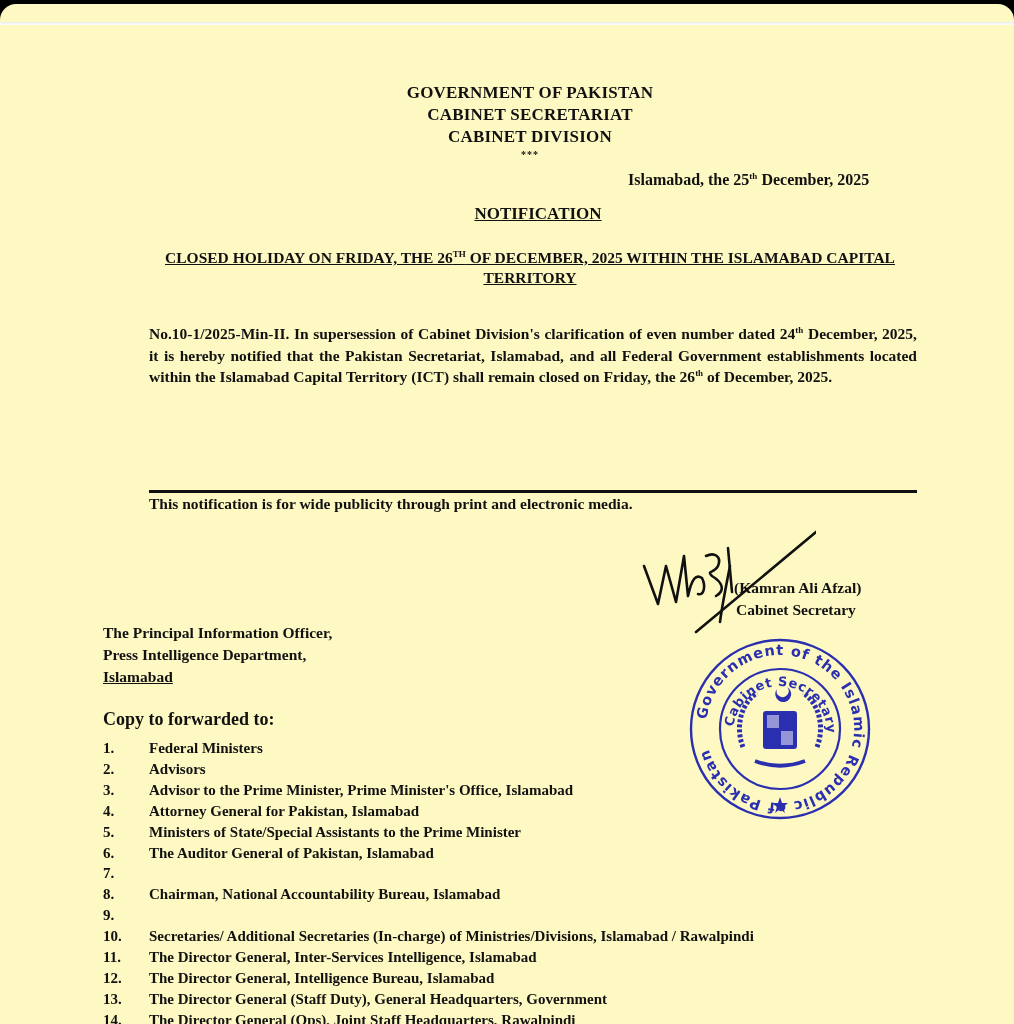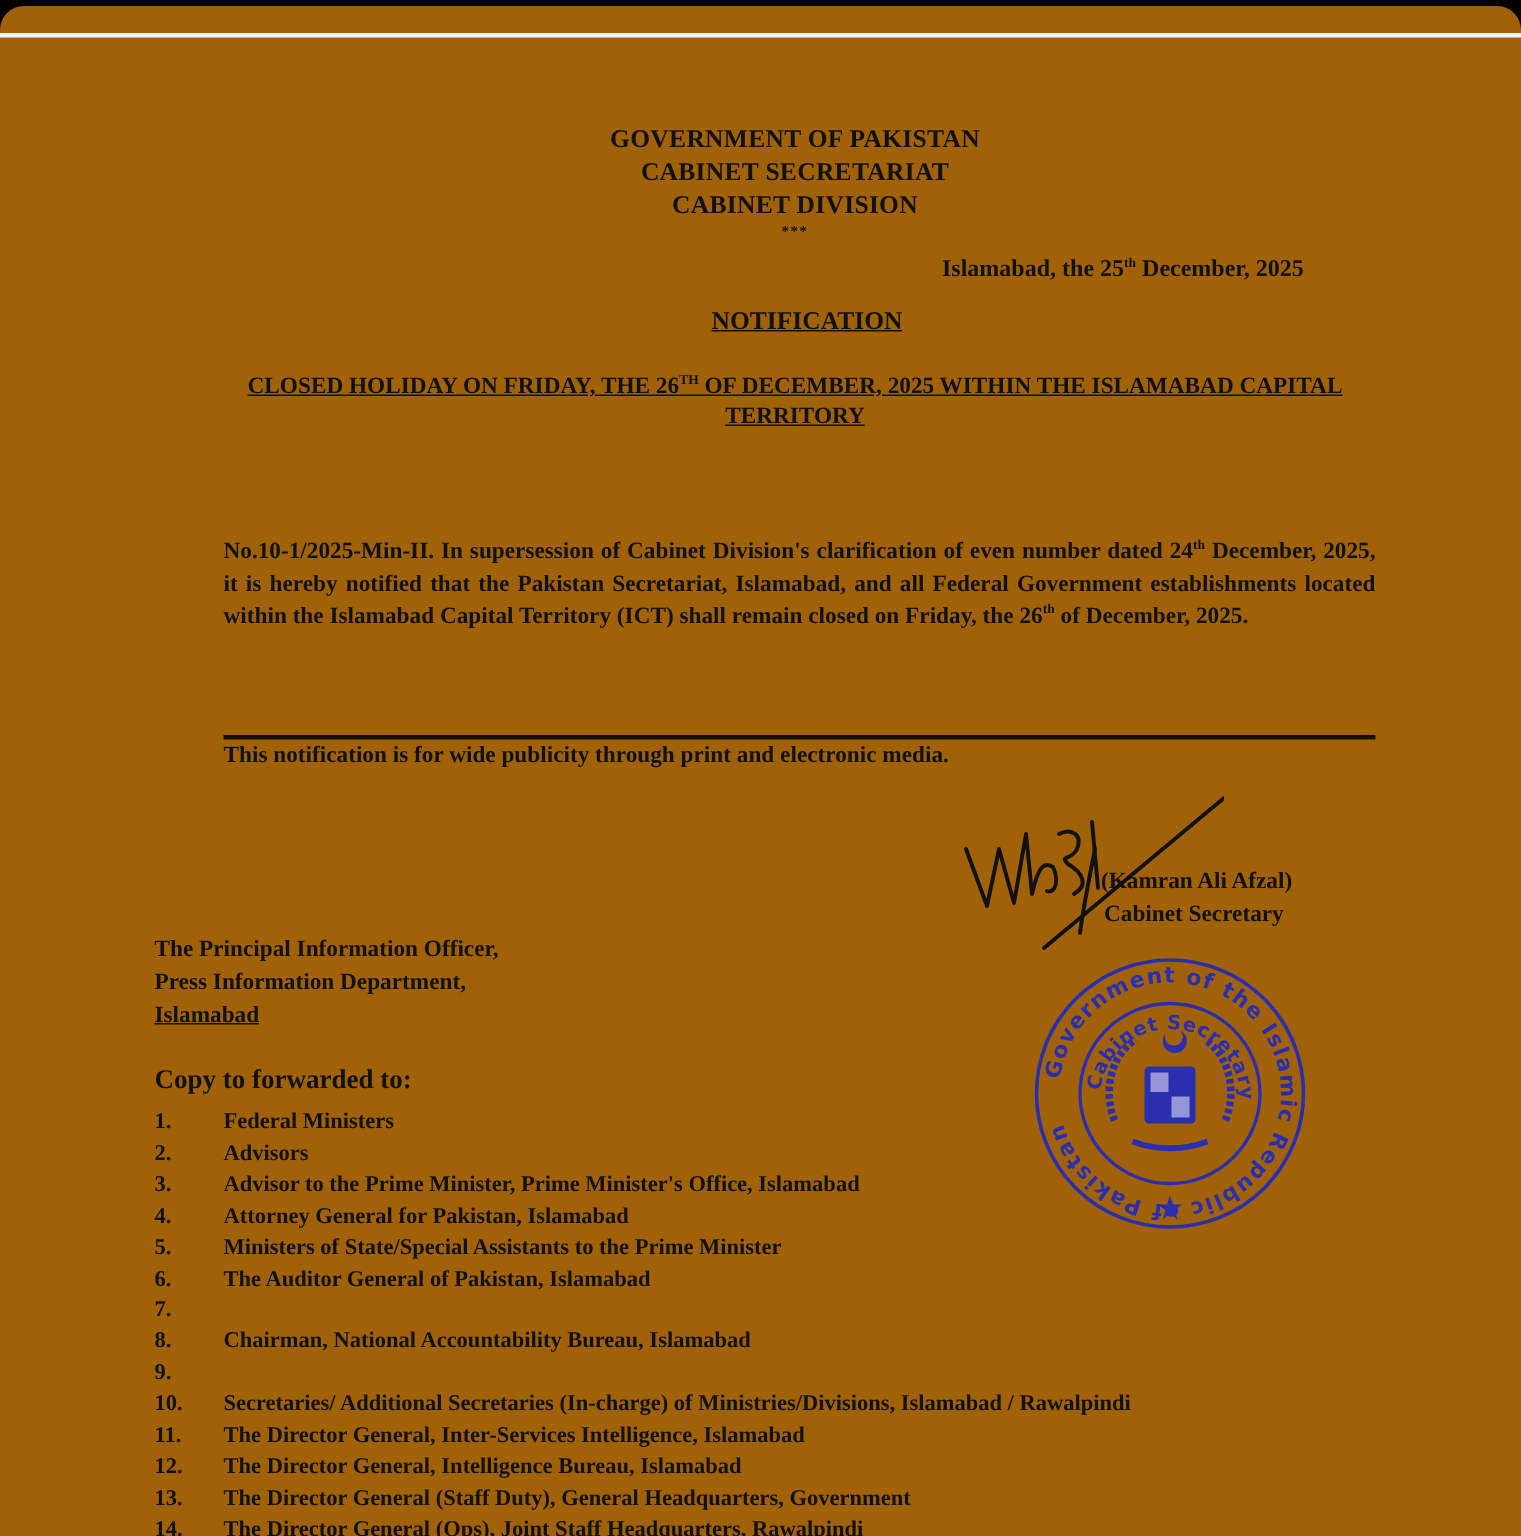--- a/index.html
+++ b/index.html
@@ -4,21 +4,21 @@
 <style>
   html, body { margin: 0; padding: 0; }
   body {
     width: 1014px; height: 1024px; overflow: hidden;
     background: #000;
     font-family: "Liberation Serif", "DejaVu Serif", serif;
     color: #111;
   }
   .page {
     position: absolute; left: 0; top: 4px; width: 1014px; height: 1020px;
-    background: #a16207;
+    background: #fef9c3;
     border-top-left-radius: 16px; border-top-right-radius: 16px;
     overflow: hidden;
   }
   .page-shade {
     position: absolute; left: 0; top: 18px; width: 100%; height: 3px;
     background: linear-gradient(#ececec, #fdfdfd);
   }
   .abs { position: absolute; white-space: nowrap; }
   .hdr {
     position: absolute; left: 0; width: 1060px; text-align: center;
@@ -33,21 +33,20 @@
   }
   .subject {
     position: absolute; left: 150px; width: 760px; top: 244px;
     text-align: center; font-weight: bold; font-size: 15.5px; line-height: 20px;
     text-decoration: underline;
   }
   .para {
     position: absolute; left: 149px; width: 768px;
     font-size: 15.5px; line-height: 21.5px; text-align: justify;
     font-weight: bold;
-    margin-top: 34px;
   }
   .para .lead { font-weight: bold; }
   .para2 { top: 420px; }
   .para2 .num { display: inline-block; width: 62px; }
   .rule {
     position: absolute; left: 149px; top: 486px; width: 768px; height: 3px;
     background: #111;
   }
   .publicity { left: 149px; top: 491px; font-size: 15.5px; font-weight: bold; }
   .signature {
@@ -127,21 +126,21 @@
       </text>
       <rect x="78" y="74" width="34" height="38" rx="3" fill="#2a2fb0"></rect>
       <rect x="82" y="78" width="12" height="13" fill="#fdfdfd" opacity="0.5"></rect>
       <rect x="96" y="94" width="12" height="14" fill="#fdfdfd" opacity="0.5"></rect>
       <path d="M92 52 a8 8 0 1 0 10 -2 a6 6 0 1 1 -10 2z"></path>
       <polygon points="95,160 97,166 103,166 98,170 100,176 95,172 90,176 92,170 87,166 93,166"></polygon>
     </g>
   </svg>
 
   <div class="abs addressee addr-1">The Principal Information Officer,</div>
-  <div class="abs addressee addr-2">Press Information Department,</div>
+  <div class="abs addressee addr-2">Press Intelligence Department,</div>
   <div class="abs addressee addr-3">Islamabad</div>
 
   <div class="abs copy-title">Copy to forwarded to:</div>
 
   <div class="list" id="copy-list">
       <div class="list-item">
         <span class="n">1.</span>
         <span>Federal Ministers</span>
       </div>
       <div class="list-item">

